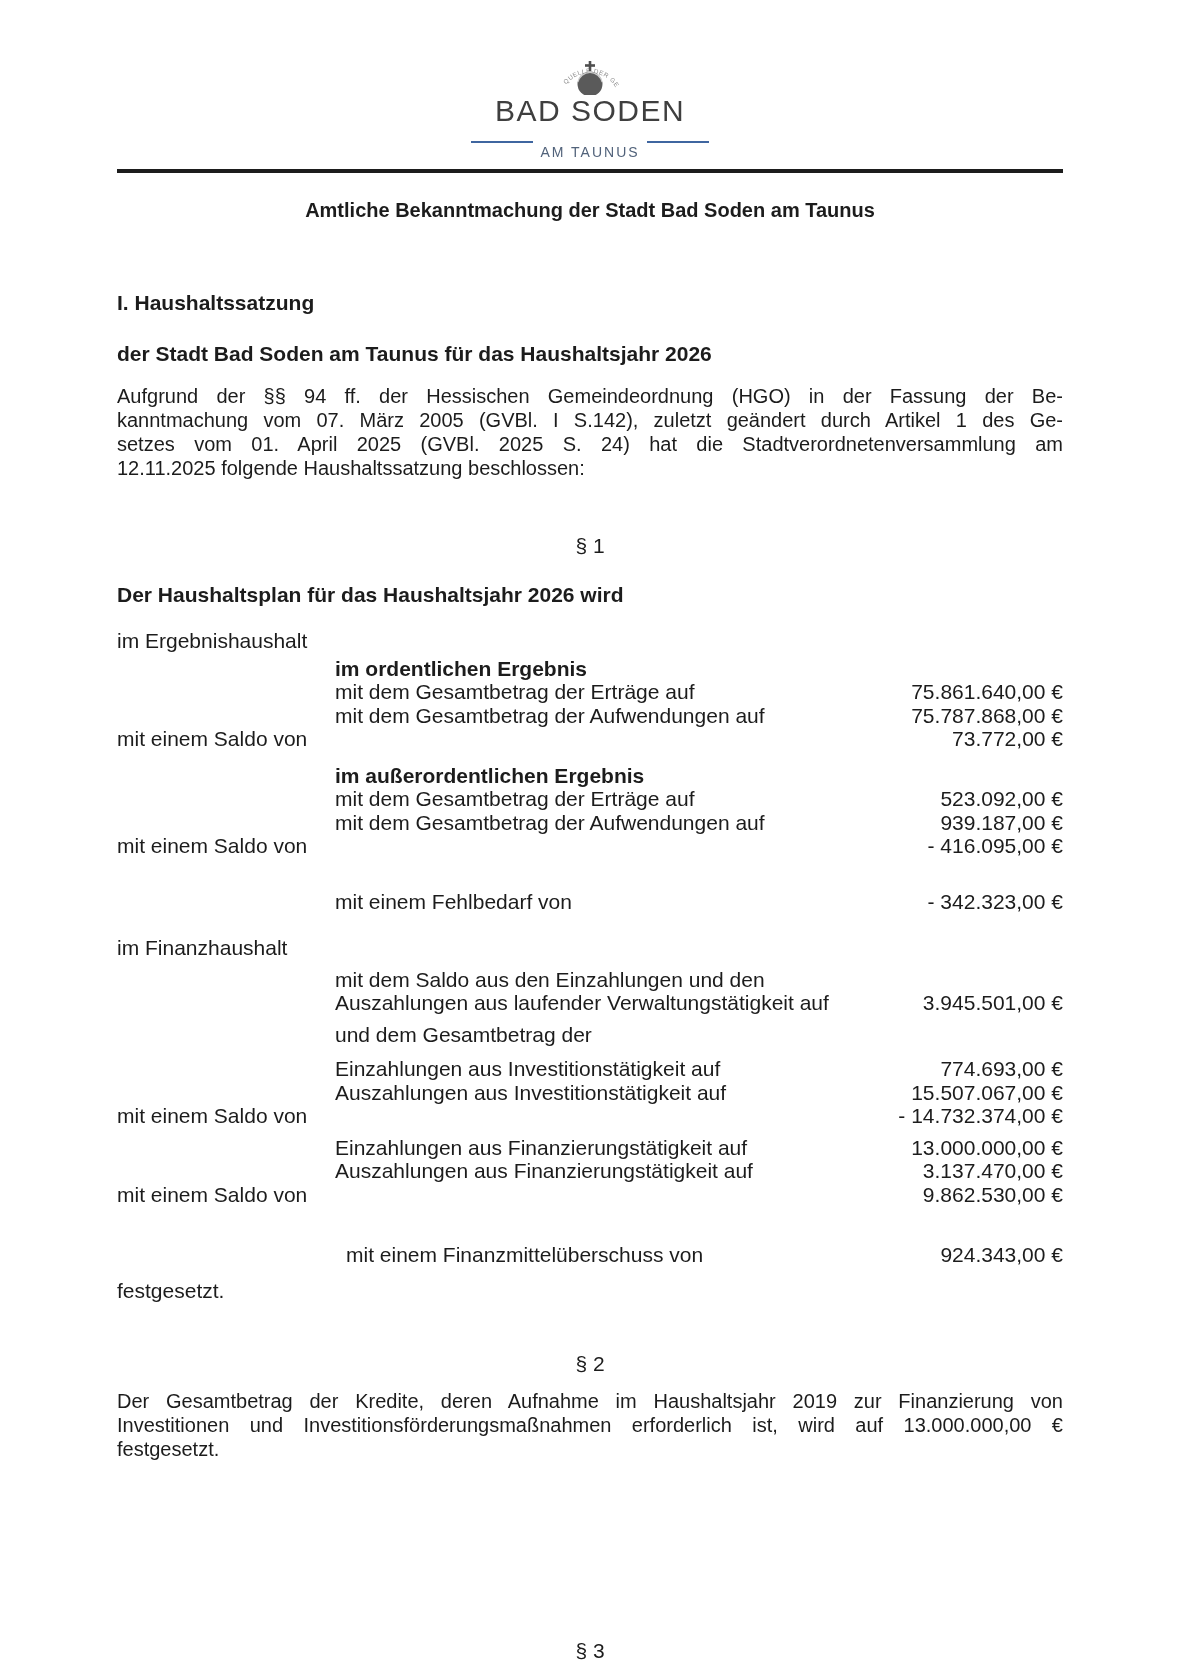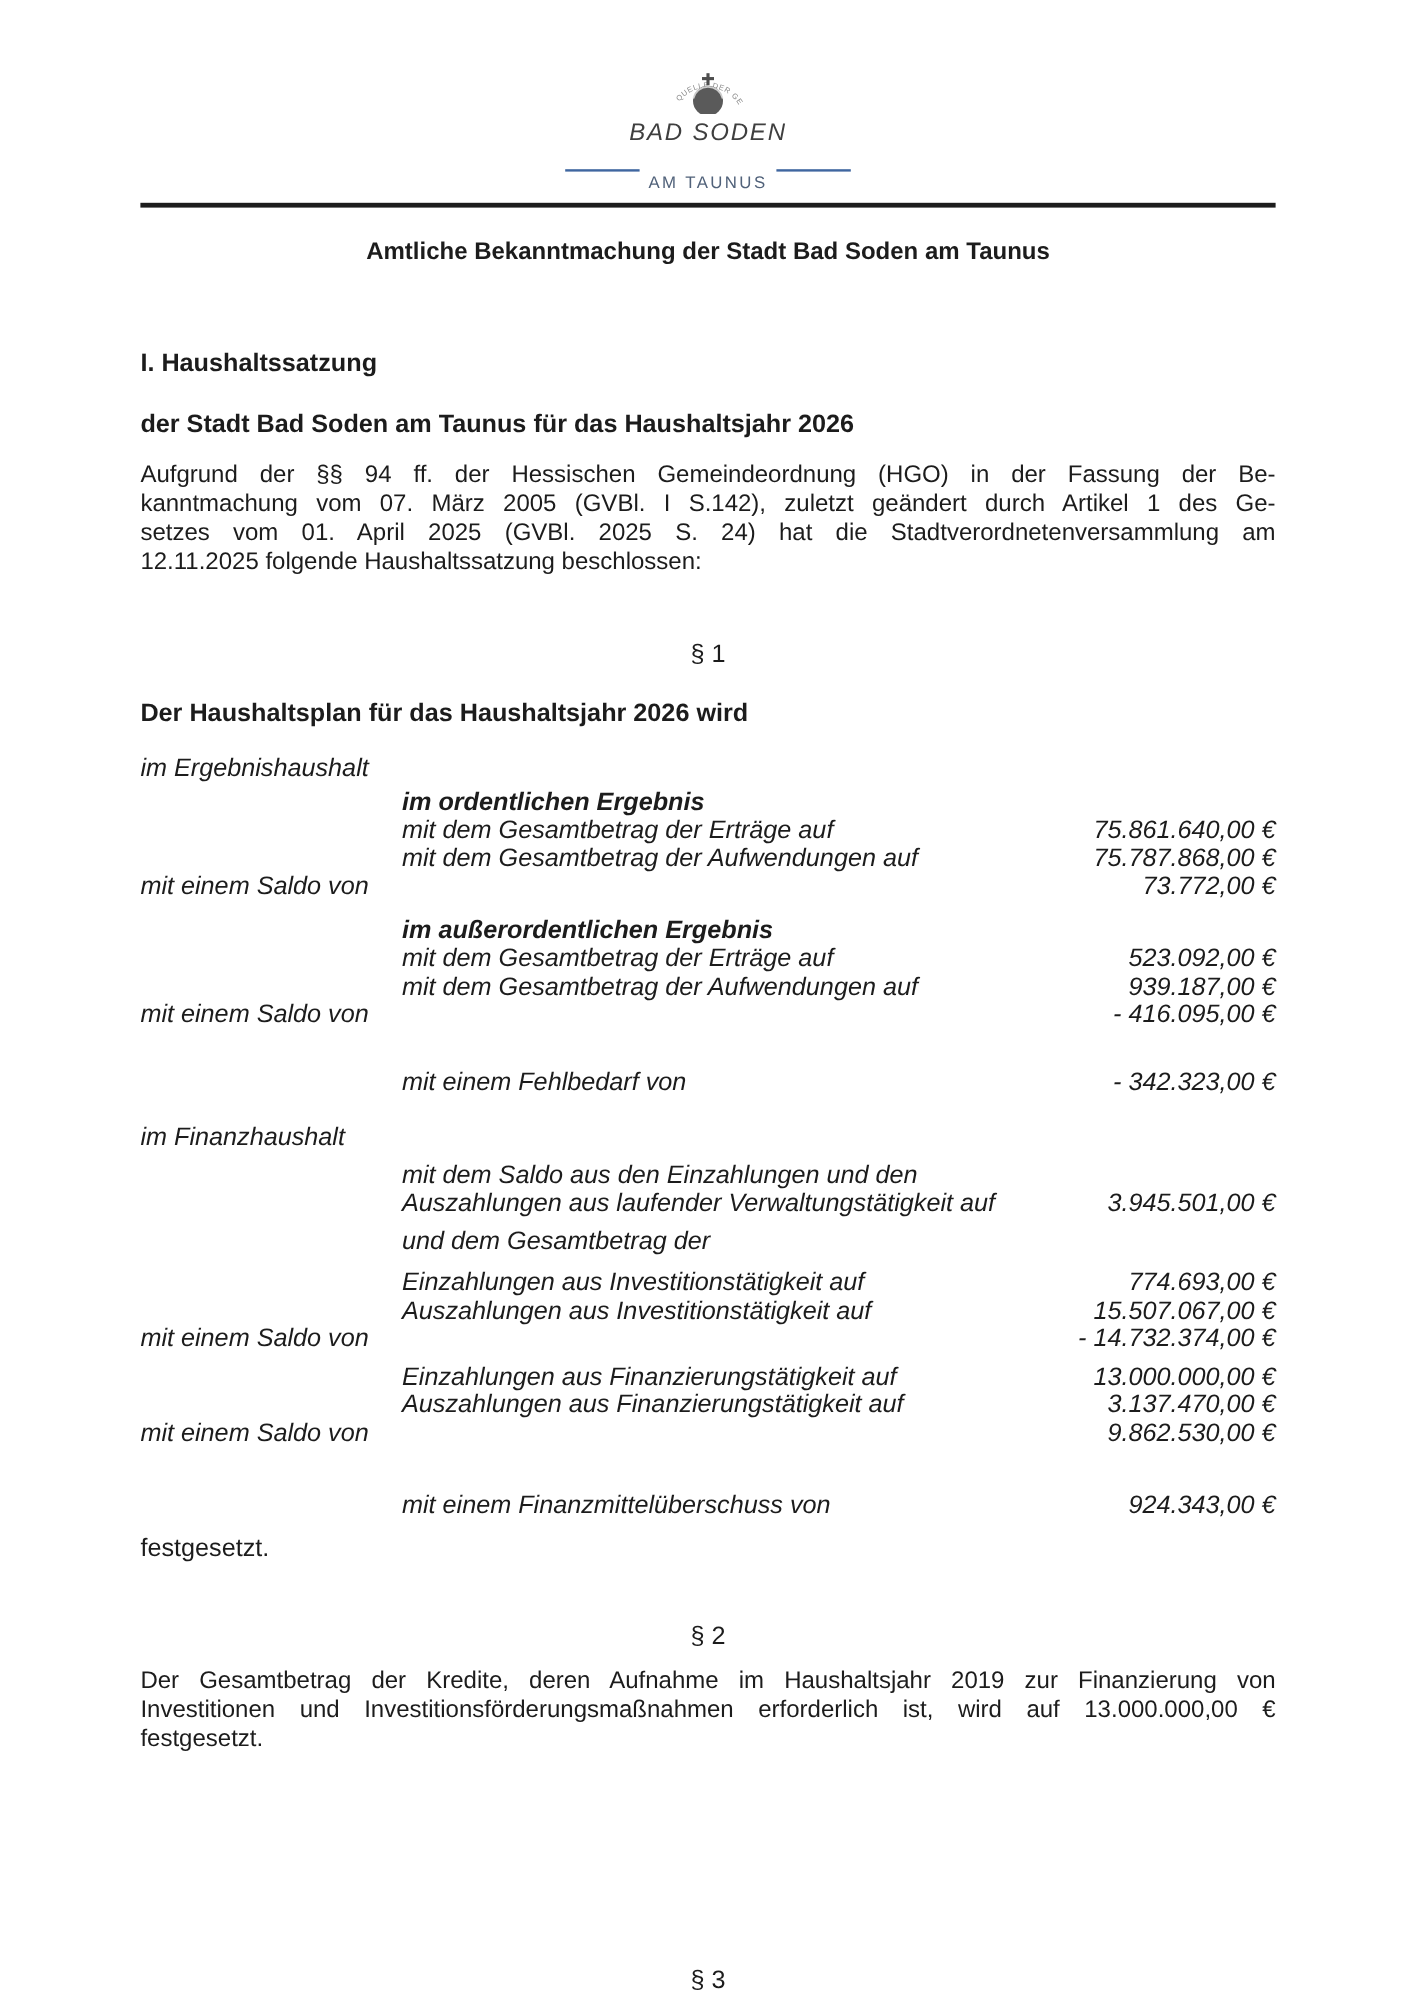--- a/index.html
+++ b/index.html
@@ -16,27 +16,26 @@
 
   
   .logo-block {
     padding-top: 44px;
     display: flex;
     flex-direction: column;
     align-items: center;
   }
   .seal { display: block; }
   .logo-city {
-    font-size: 20px;
+    font-size: 30px;
     letter-spacing: 1.5px;
     color: #3f3f3f;
     font-weight: normal;
     line-height: 24px;
     margin-top: 1px;
-    font-style: italic;
   }
   .logo-sub-row {
     display: flex;
     align-items: center;
     gap: 7px;
     margin-top: 3px;
   }
   .logo-sub-line { width: 62px; height: 2px; background: #3f66a0; }
   .logo-sub {
     font-size: 14px;
@@ -74,35 +73,34 @@
   .marker-3 { margin-top: 178px; }
 
   .plan-heading { margin-top: 24px; }
 
   
   .budget { font-size: 21px; }
   .brow {
     display: grid;
     grid-template-columns: 218px 1fr auto;
     line-height: 23.5px;
-    font-style: italic;
   }
   .brow .c1 { grid-column: 1 / 3; }
   .brow .c2 { grid-column: 2 / 3; }
   .brow .val { grid-column: 3 / 4; text-align: right; white-space: nowrap; }
   .bold { font-weight: bold; }
 
   .mt-4 { margin-top: 4px; }
   .mt-8 { margin-top: 8px; }
   .mt-11 { margin-top: 11px; }
   .mt-13 { margin-top: 13px; }
   .mt-22 { margin-top: 22px; }
   .mt-23 { margin-top: 23px; }
   .mt-32 { margin-top: 32px; }
-  .mt-37 { margin-top: 37px; }
+  .mt-37 { margin-top: 37px; gap: 11px; }
 
   .closing { margin-top: 12px; font-size: 21px; line-height: 24px; }
   .para-s2 { margin-top: 13px; }
 </style>
 </head>
 <body>
 
 <div class="logo-block">
   <svg class="seal" width="120" height="54" viewBox="0 0 120 54">
     <defs>

